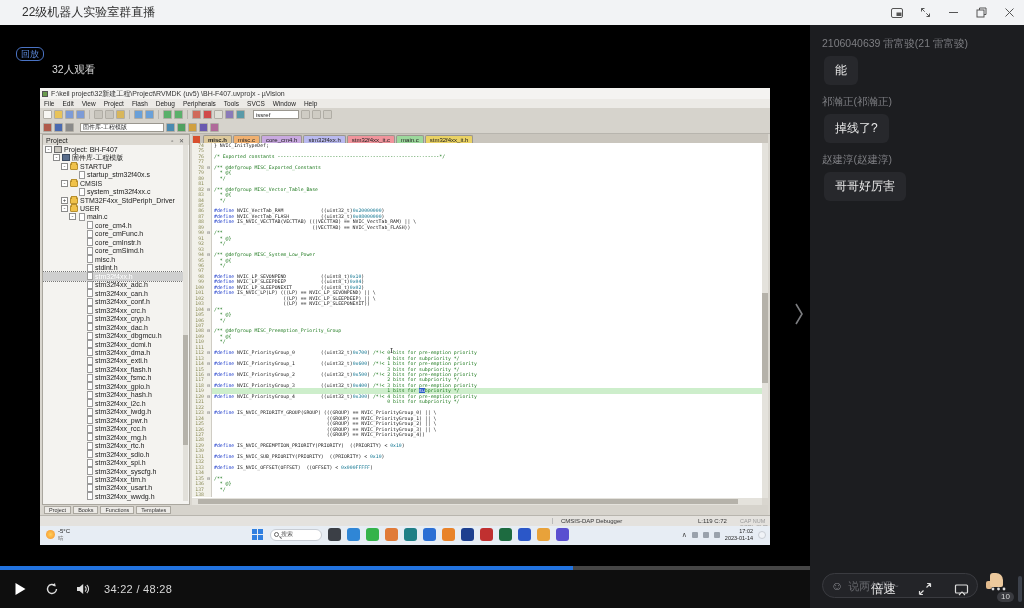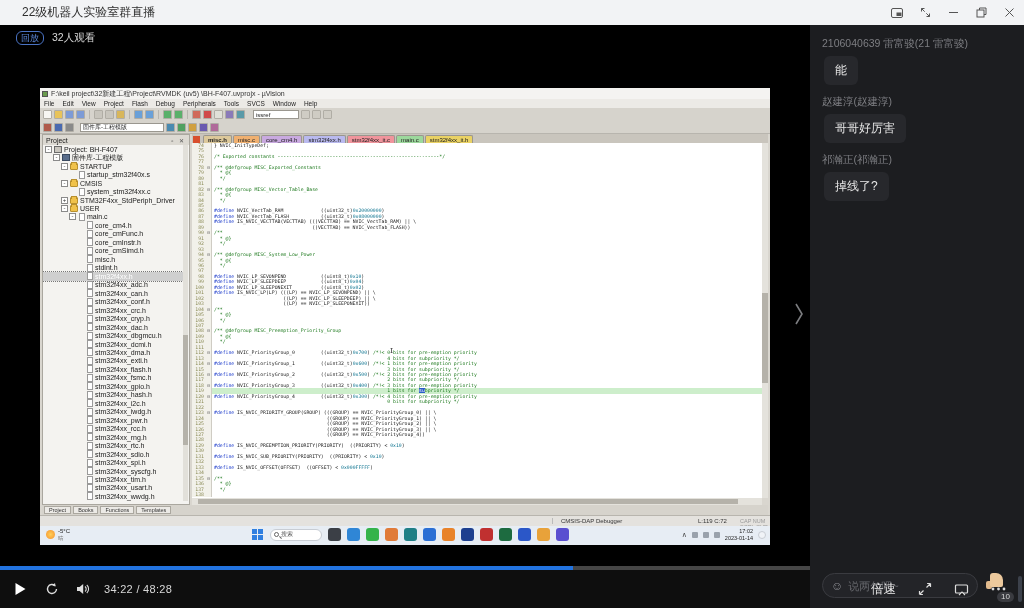--- a/index.html
+++ b/index.html
@@ -8,21 +8,21 @@
 
   
   #titlebar { position:absolute; left:0; top:0; width:1024px; height:25px; background:#f2f3f5;
               display:flex; align-items:center; }
   #app-title { margin-left:22px; font-size:12px; color:#2e2e2e; }
   #win-controls { position:absolute; right:8px; top:0; height:25px; display:flex; align-items:center; gap:14px; }
   #win-controls .wbtn { width:14px; height:14px; display:flex; align-items:center; justify-content:center; cursor:default; }
 
   #live-row { position:absolute; left:16px; top:31px; display:flex; align-items:center; gap:8px; }
   #replay-badge { font-size:9px; color:#5b87d8; border:1px solid #4a73c4; border-radius:6px; padding:1px 4px; line-height:10px; }
-  #viewer-count { font-size:10.5px; color:#d9d9d9; }
+  #viewer-count { font-size:10.5px; color:#d9d9d9;margin-top:32px; }
 
   
   #sidebar { position:absolute; left:810px; top:25px; width:214px; height:583px; background:#1c1d20; }
   #side-tabs { display:flex; align-items:center; height:34px; padding:0 14px; gap:0; }
   .side-tab { flex:1; text-align:center; font-size:13px; color:#8a8b8e; position:relative; cursor:pointer; }
   .side-tab.active { color:#f2f2f2; }
   .side-tab.active:after { content:""; position:absolute; left:50%; transform:translateX(-50%); bottom:-7px;
                            width:26px; height:2px; background:#fff; }
   .tab-divider { width:1px; height:14px; background:#3a3b3e; }
   #welcome-card { margin:10px 12px 0 12px; background:#453318; border-radius:4px; padding:8px 10px;
@@ -614,22 +614,22 @@
 
 <div id="collapse-handle">
   <svg width="12" height="28" viewBox="0 0 12 28">
       <polyline points="3,4 9,14 3,24" fill="none" stroke="#7c7d80" stroke-width="1.6"></polyline>
     </svg>
 </div>
 
 <div id="sidebar">
   <div id="messages">
       <div class="msg"><div class="msg-user">2106040639 雷富骏(21 雷富骏)</div><div class="msg-bubble">能</div></div>
+      <div class="msg"><div class="msg-user">祁瀚正(祁瀚正)</div><div class="msg-bubble">掉线了?</div></div>
       <div class="msg"><div class="msg-user">赵建淳(赵建淳)</div><div class="msg-bubble">哥哥好厉害</div></div>
-      <div class="msg"><div class="msg-user">祁瀚正(祁瀚正)</div><div class="msg-bubble">掉线了?</div></div>
     </div>
   <div id="chat-input-row">
     <span id="emoji-icon">☺</span>
     <input id="chat-input" placeholder="说两句吧~" style="">
   </div>
   <div id="like-btn">
     <span class="thumb-cuff"></span>
     <span class="thumb-shape"></span>
     <span id="like-count">10</span>
   </div>

